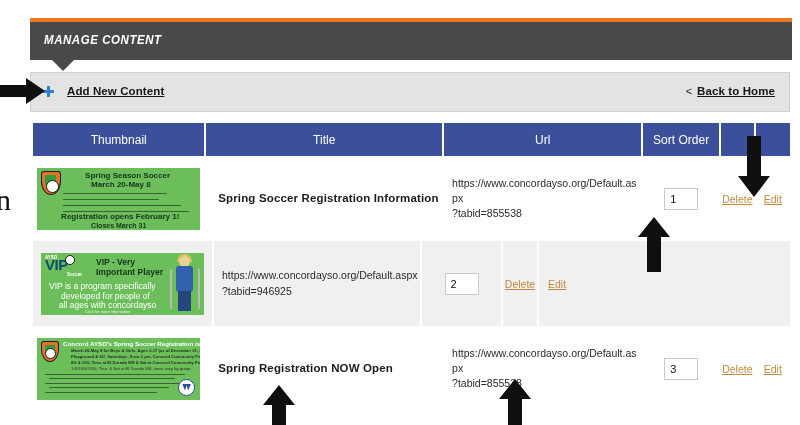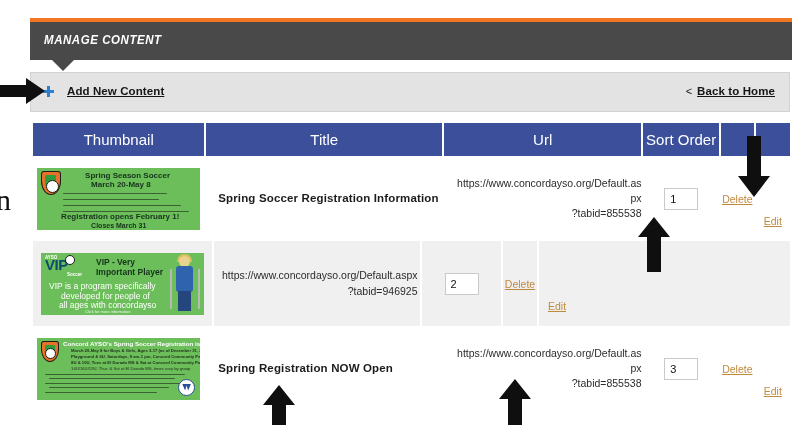--- a/index.html
+++ b/index.html
@@ -141,21 +141,21 @@
     width: 100%;
   }
 
   .grid-head {
     background: #3b4f9b;
     height: 33px;
   }
 
   .grid-head .cell {
     color: #ffffff;
-    font-size: 15px;
+    font-size: 12px;
     display: flex;
     align-items: center;
     justify-content: center;
     border-right: 2px solid #ffffff;
     box-sizing: border-box;
     height: 33px;
     font-family: "Liberation Sans", sans-serif;
   }
   .grid-head .cell:last-child { border-right: none; }
 
@@ -175,25 +175,25 @@
   .row-gray  { background: #f0f0f0; }
 
   .grid-body-row .cell {
     display: flex;
     align-items: center;
     box-sizing: border-box;
     height: 85px;
     border-right: 2px solid #ffffff;
   }
   .row-white .cell { border-right: 2px solid #ffffff; }
-  .grid-body-row .cell:last-child { border-right: none; margin-top: 22px; }
+  .grid-body-row .cell:last-child { border-right: none; }
 
   .cell-thumb { justify-content: center; }
   .cell-title { padding-left: 12px; }
-  .cell-url   { padding-left: 8px; text-align: right; }
+  .cell-url   { padding-left: 8px; }
   .cell-sort  { justify-content: center; }
   .cell-act   { justify-content: center; }
 
   .title-text {
     font-size: 11.5px;
     font-weight: bold;
     color: #1c1c1c;
     letter-spacing: 0.15px;
     line-height: 1.3;
     font-family: "Liberation Sans", sans-serif;

